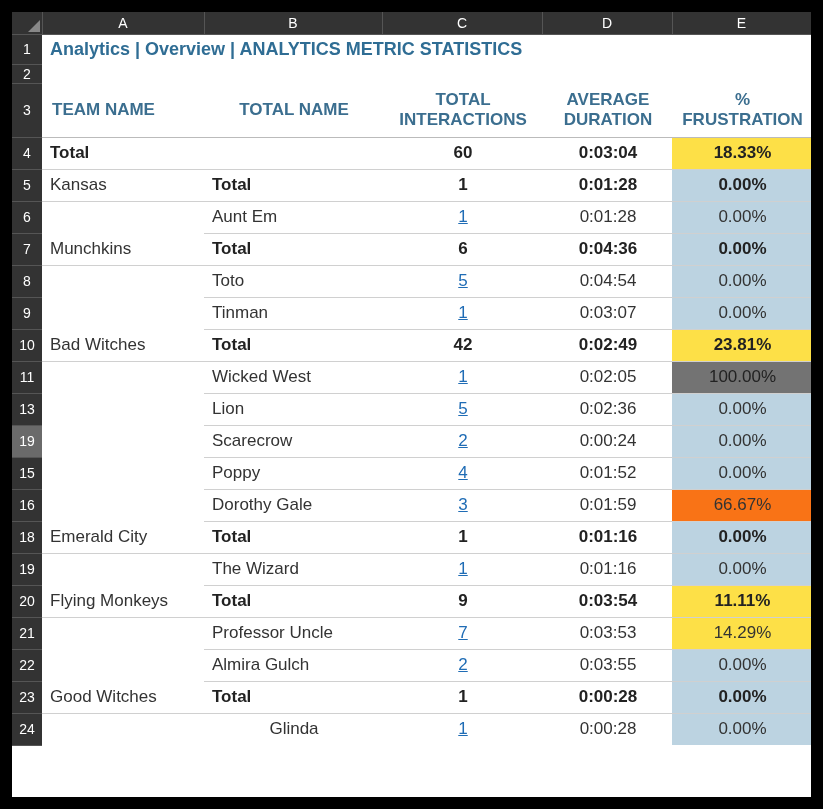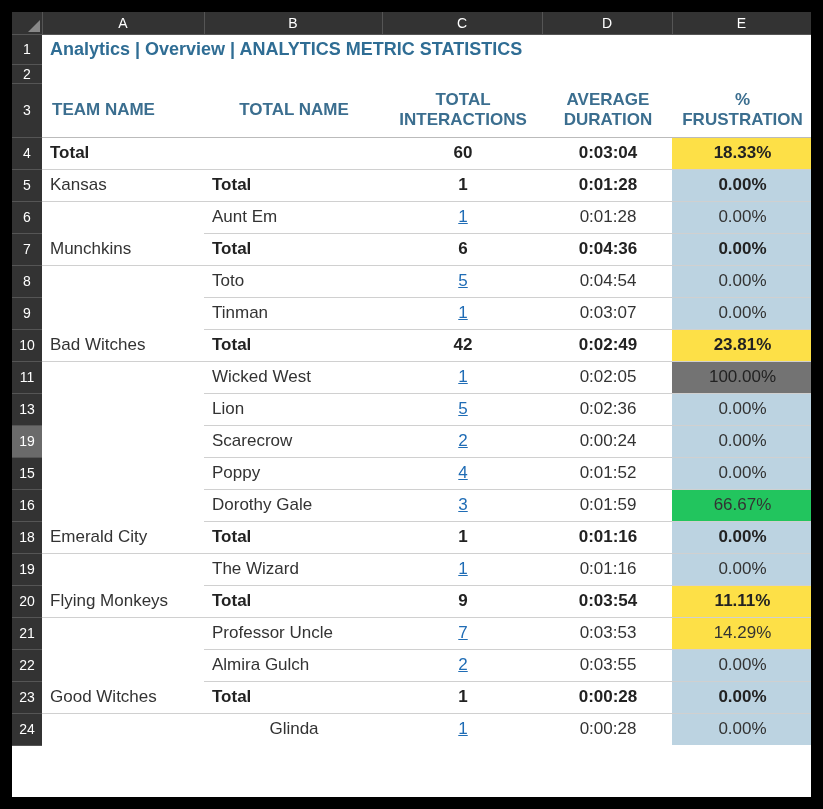--- a/index.html
+++ b/index.html
@@ -75,21 +75,21 @@
   }
   tr.spacer td.cell { border-bottom:none; height:18px; }
   .bold { font-weight:700; color:#222; }
   .link { color:#1f6cb5; text-decoration: underline; text-align:center; }
   .center { text-align:center; }
   .team { vertical-align: top; padding-top:6px;}
   
   .f0  { background:#bcd3e1; }
   .f1  { background:#fde047; }
   .f2  { background:#eef0eb; }
-  .f3  { background:#22c55e; }
+  .f3  { background:#f97316; }
   .f4  { background:#737373; color:#222;}
   .noborder { border-bottom: none !important; }
   tr.last td.cell { border-bottom:none;text-align:center; }
   
   col.rn { width:30px; }
   col.cA { width:162px; }
   col.cB { width:178px; }
   col.cC { width:160px; }
   col.cD { width:130px; }
   col.cE { width:139px; }

